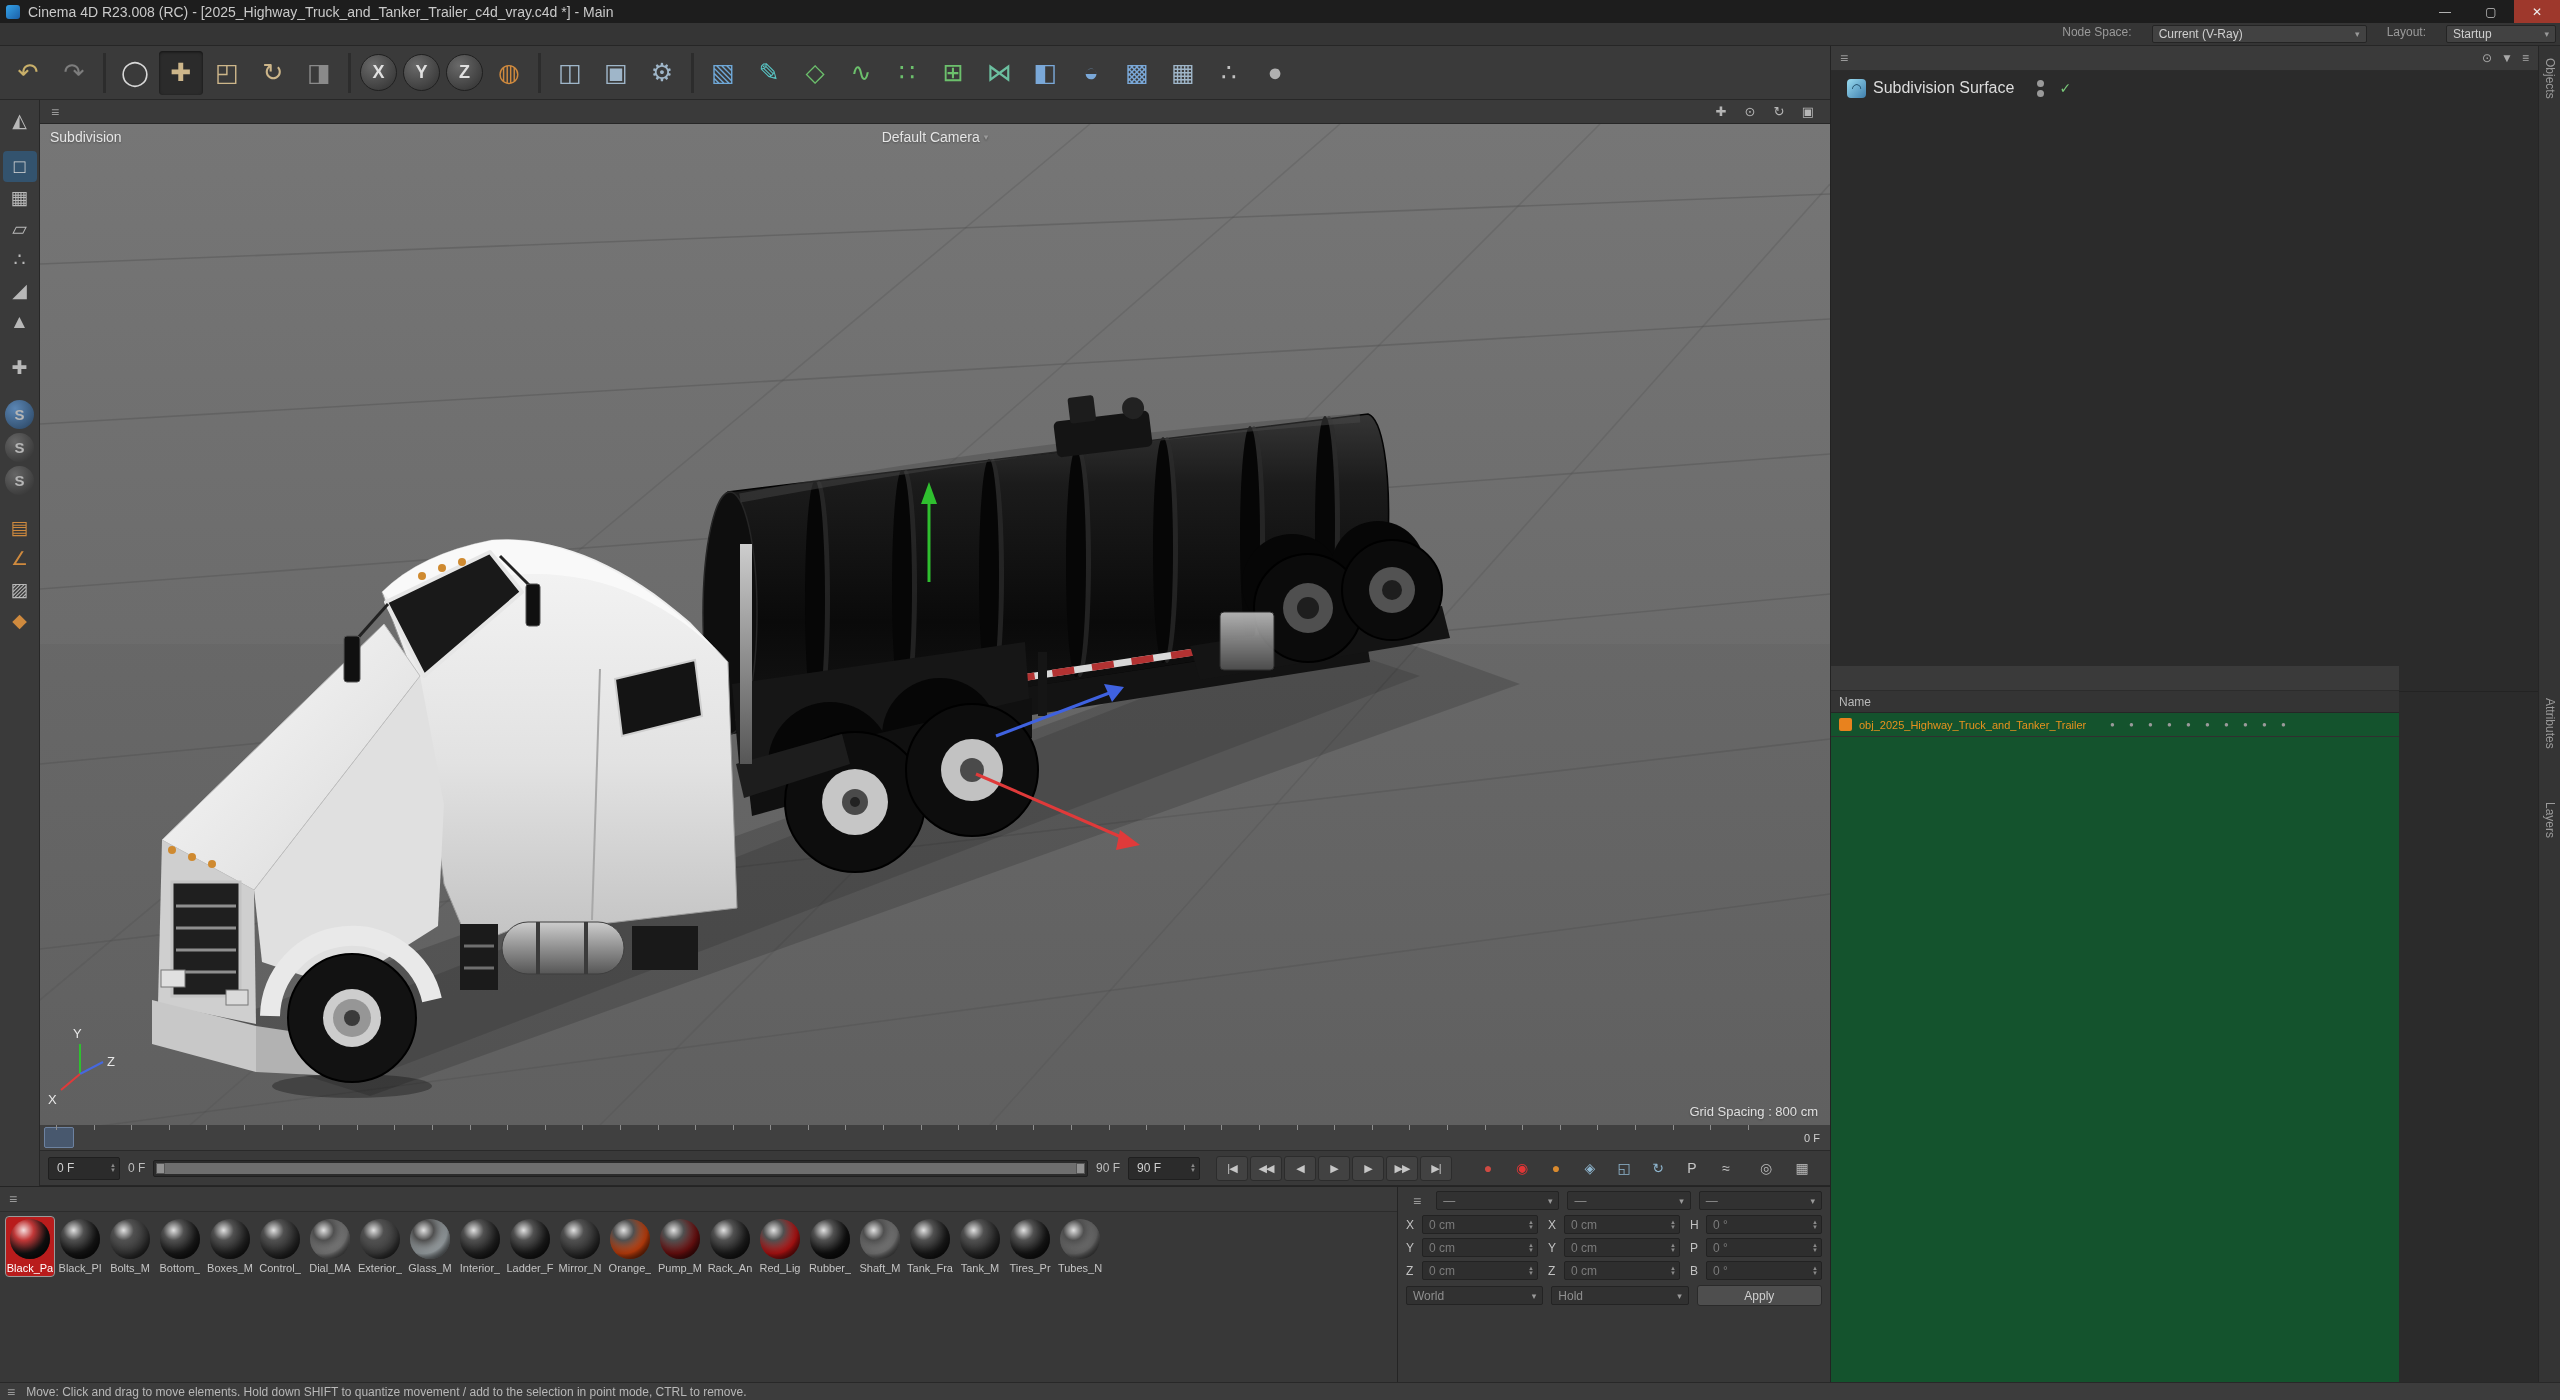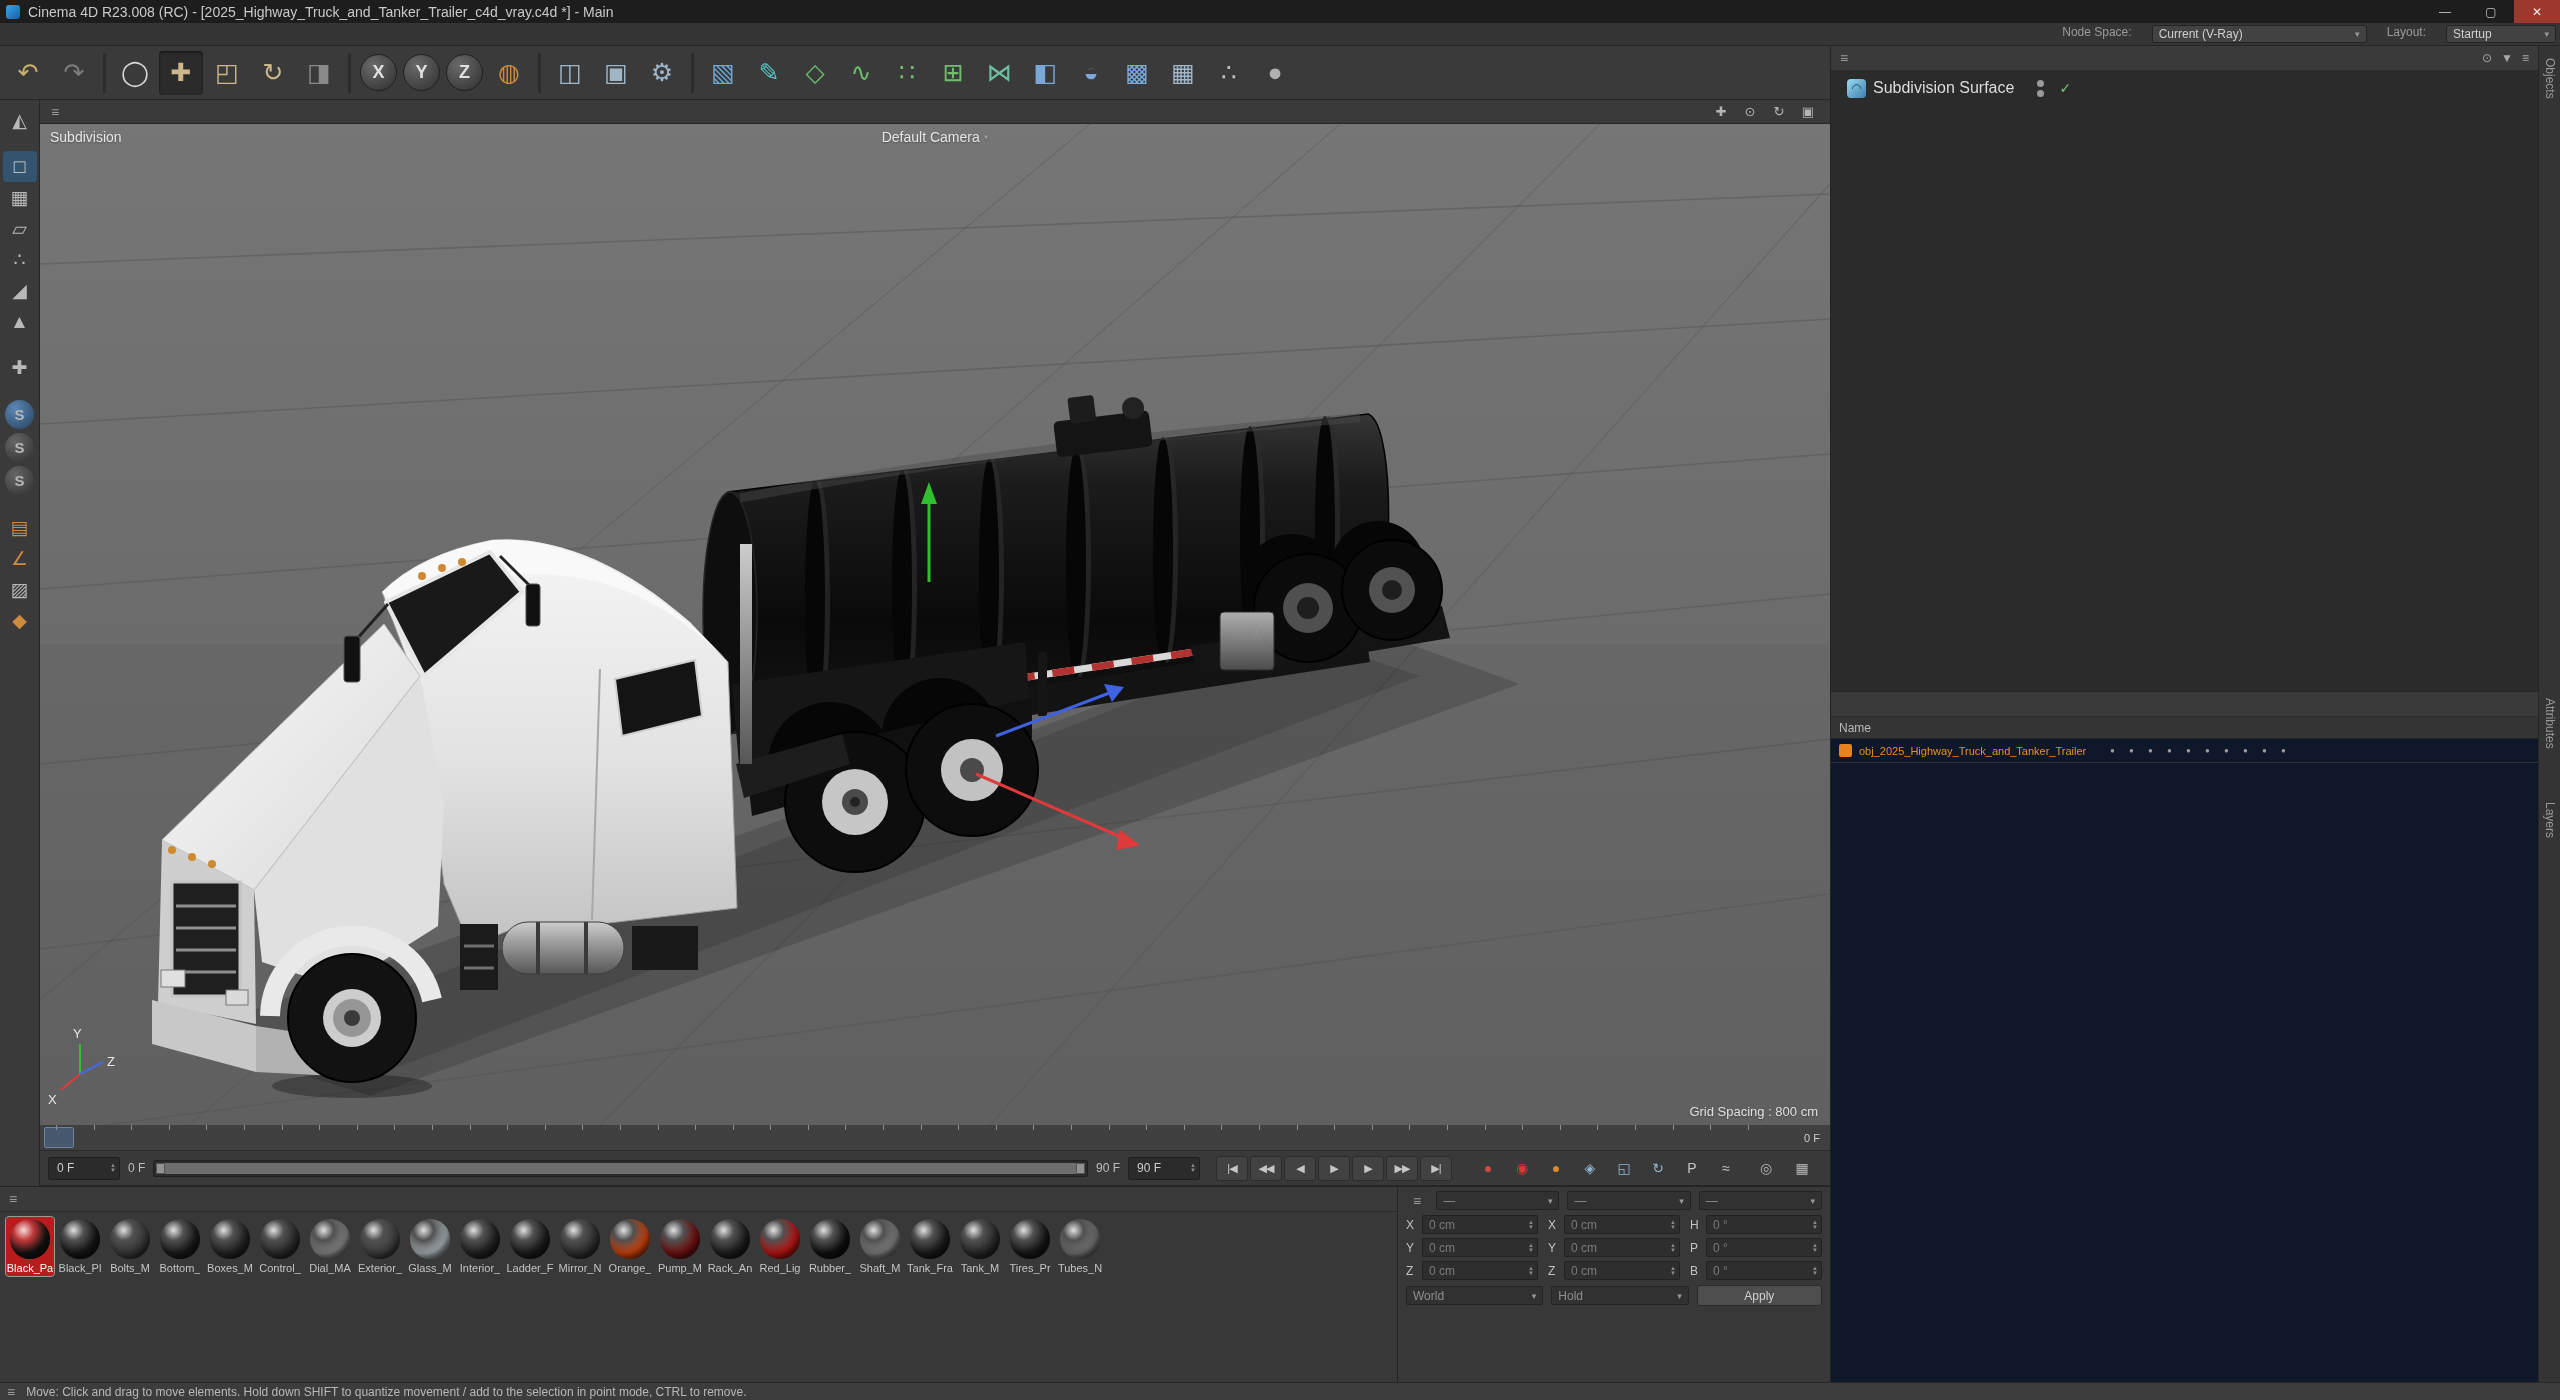--- a/index.html
+++ b/index.html
@@ -91,21 +91,21 @@
 #om{position:absolute;left:0;top:0;width:708px;height:646px;border-bottom:1px solid #232323;background:#2b2b2b}
 .omicons{margin-left:auto;display:flex;gap:9px;padding-right:8px}
 .omicon-btn{font-size:12px;color:#a8a8a8}
 .omtree{padding:4px 0}
 .omrow{height:26px;display:flex;align-items:center;gap:7px;padding-left:16px}
 .omtile{width:19px;height:19px;border-radius:4px;background:linear-gradient(135deg,#9adcf0,#3f7fae);display:flex;align-items:center;justify-content:center;font-size:12px;color:#0b3550;flex:none}
 .omname{font-size:16px;color:#dcdcdc}
 .vdots{display:flex;flex-direction:column;gap:3px;margin-left:16px}
 .vdots i{width:7px;height:7px;border-radius:50%;background:#9a9a9a}
 .omcheck{color:#79c879;font-size:14px;font-weight:bold;margin-left:8px}
-#layers{position:absolute;left:0;top:646px;width:708px;bottom:0;background:#0f172a}
+#layers{position:absolute;left:0;top:620px;width:568px;bottom:0;background:#14532d}
 .lheader{height:22px;background:#343434;border-bottom:1px solid #262626;display:flex;align-items:center;position:relative;font-size:12px;color:#b9b9b9;padding-left:8px}
 .lcols{position:absolute;left:272px;display:flex}
 .lcol{width:19px;text-align:center;font-size:11px}
 .lrow{height:24px;display:flex;align-items:center;position:relative;padding-left:8px;font-size:11px;border-bottom:1px solid #303030}
 .lchip{width:13px;height:13px;border-radius:2px;background:var(--c,#e8821e);margin-right:7px;flex:none}
 .lrowname{color:#e8921e;white-space:nowrap;overflow:hidden;max-width:250px}
 .lcells{position:absolute;left:272px;display:flex}
 .lcell{width:19px;text-align:center;font-size:8px;color:#9a9a9a}
 #vtabs{position:absolute;right:0;top:0;width:22px;height:100%;background:#343434;border-left:1px solid #262626}
 .vtab{position:absolute;left:4px;writing-mode:vertical-rl;font-size:12px;color:#9a9a9a}

